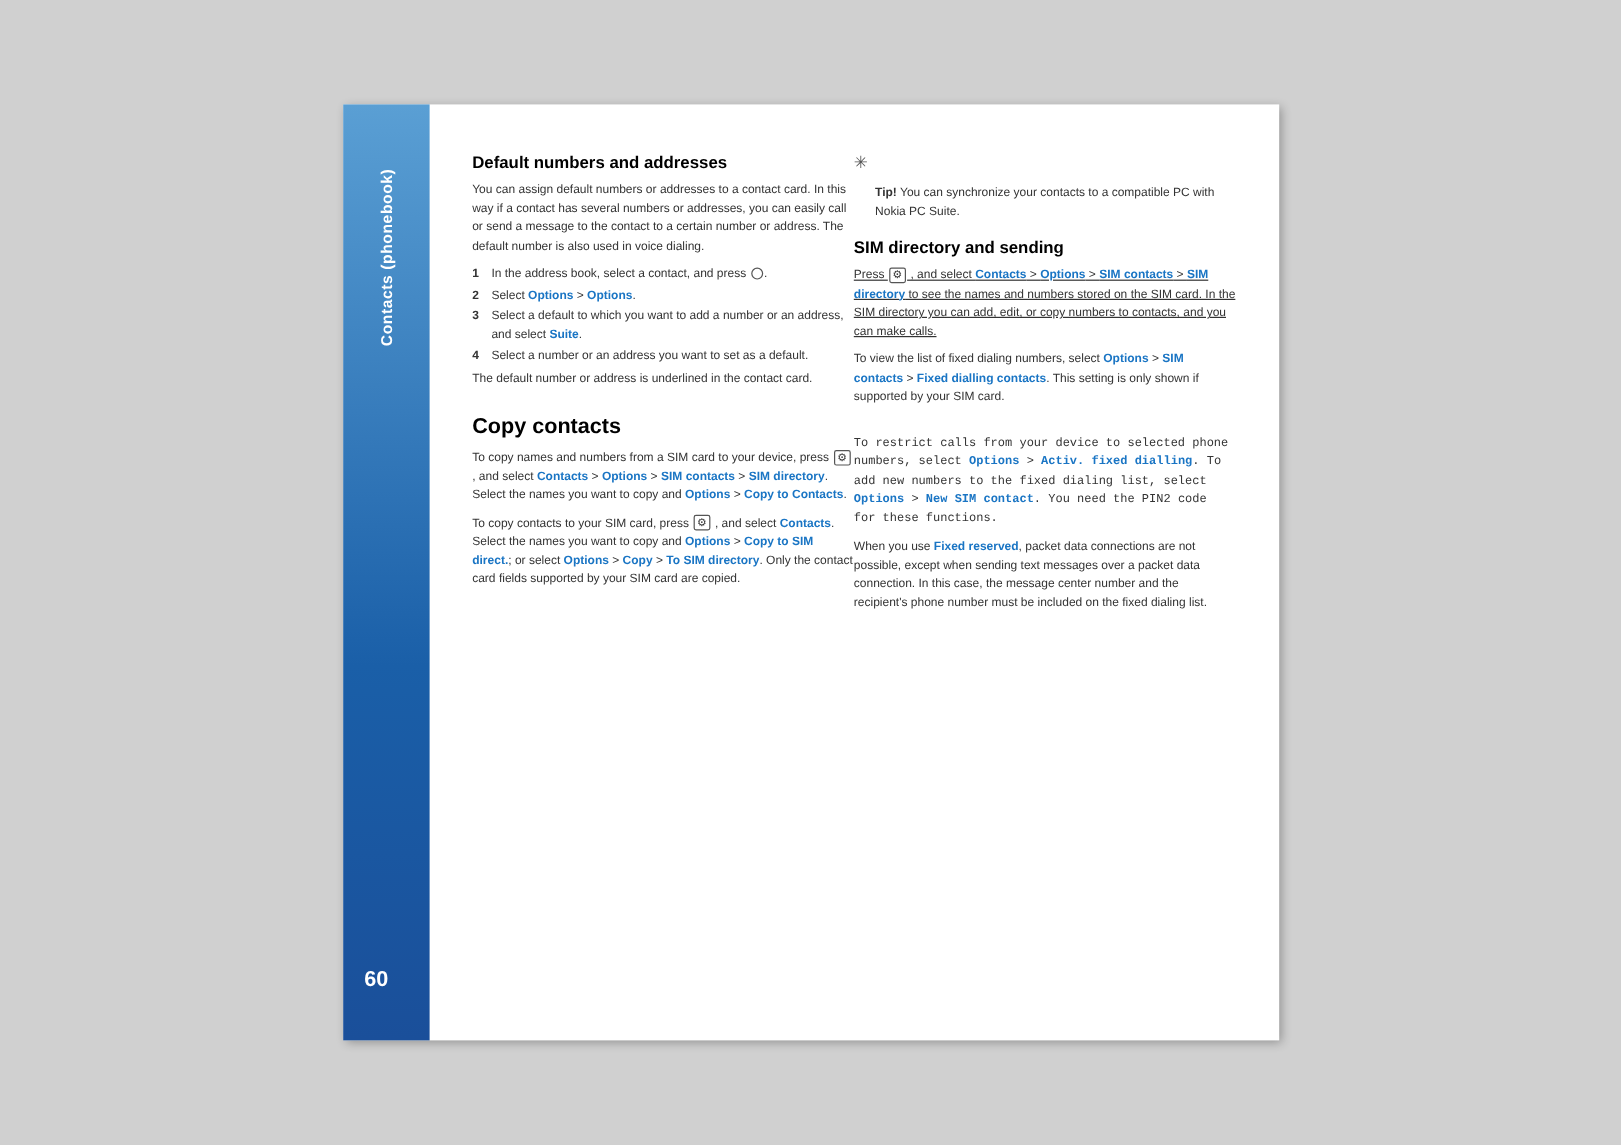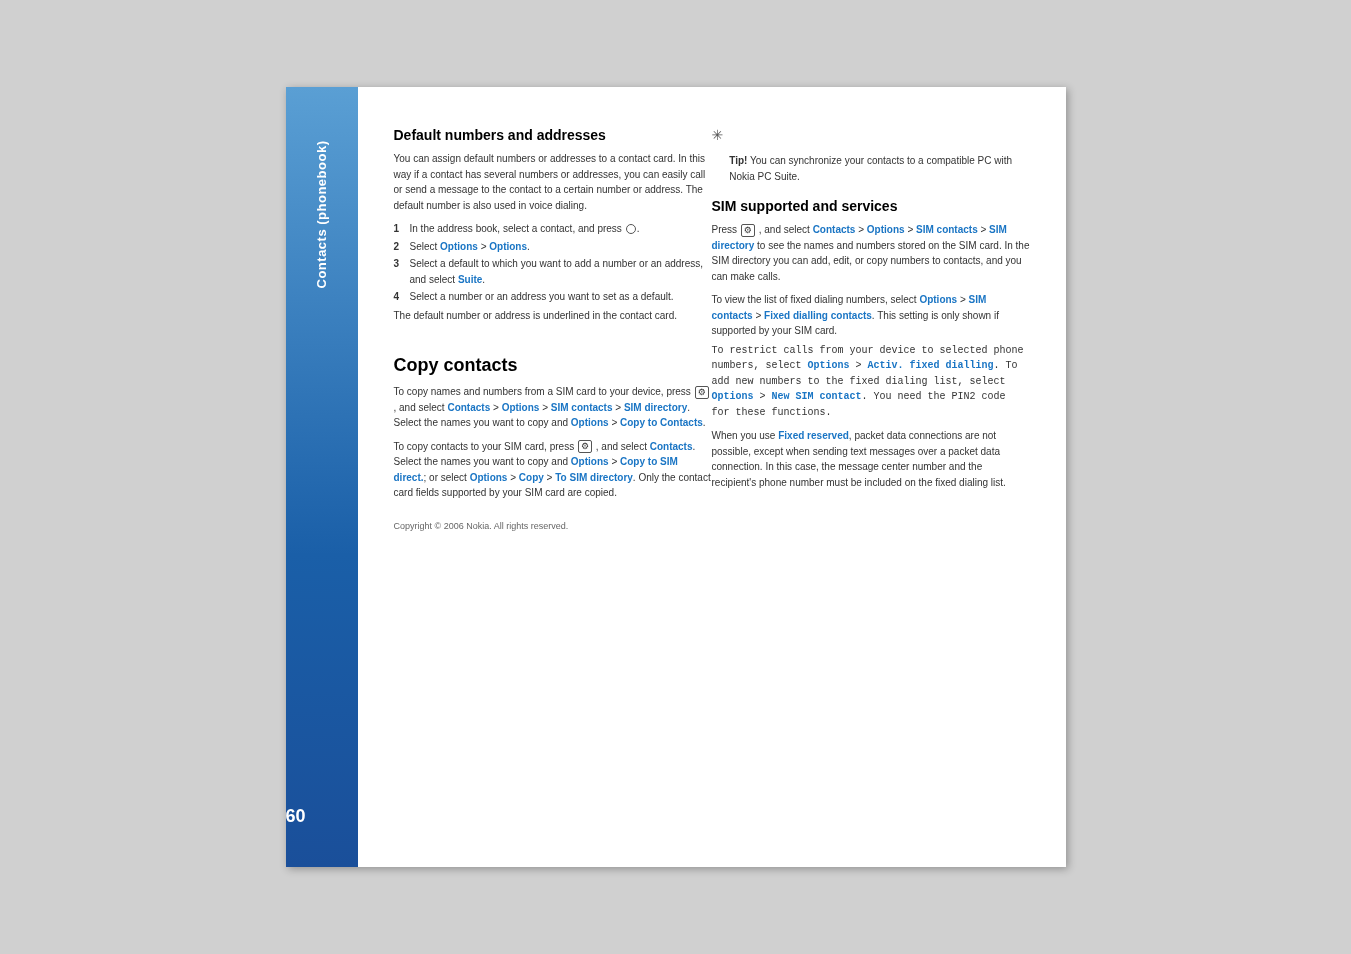--- a/index.html
+++ b/index.html
@@ -38,21 +38,21 @@
       white-space: nowrap;
       transform: rotate(-90deg);
       transform-origin: center center;
       letter-spacing: 0.5px;
     }
     .page-number {
       position: absolute;
       bottom: 40px;
       left: 0;
       width: 56px;
-      text-align: left;
+      text-align: center;
       color: #ffffff;
       font-size: 18px;
       font-weight: bold;
     }
     
     .content {
       flex: 1;
       padding: 40px 36px 36px 36px;
       display: flex;
       flex-direction: column;
@@ -72,21 +72,21 @@
       font-size: 14px;
       font-weight: bold;
       color: #000000;
       margin-bottom: 8px;
     }
     .section-title-large {
       font-size: 18px;
       font-weight: bold;
       color: #000000;
       margin-bottom: 8px;
-      margin-top: 32px;
+      margin-top: 22px;
     }
     .body-text {
       font-size: 10px;
       color: #333333;
       line-height: 1.55;
     }
     .link {
       color: #1a75c4;
       font-weight: bold;
     }
@@ -184,38 +184,37 @@
         <p class="body-text" style="margin-top:3px; margin-bottom:16px;">The default number or address is underlined in the contact card.</p>
 
         <div class="section-title-large">Copy contacts</div>
         <p class="body-text" style="margin-bottom:8px;">
           To copy names and numbers from a SIM card to your device, press <span class="menu-icon">⚙</span> , and select <span class="link">Contacts</span> &gt; <span class="link">Options</span> &gt; <span class="link">SIM contacts</span> &gt; <span class="link">SIM directory</span>. Select the names you want to copy and <span class="link">Options</span> &gt; <span class="link">Copy to Contacts</span>.
         </p>
         <p class="body-text">
           To copy contacts to your SIM card, press <span class="menu-icon">⚙</span> , and select <span class="link">Contacts</span>. Select the names you want to copy and <span class="link">Options</span> &gt; <span class="link">Copy to SIM direct.</span>; or select <span class="link">Options</span> &gt; <span class="link">Copy</span> &gt; <span class="link">To SIM directory</span>. Only the contact card fields supported by your SIM card are copied.
         </p>
 
-        <p class="copyright" style="margin-top:auto; padding-top:20px;">Copyright © 2006 Nokia. All rights reserved.</p>
       </div>
 
       <div class="col-right">
 
         <div class="tip-box">
           <span class="tip-icon">✳</span>
           <span class="tip-text"><strong>Tip!</strong> You can synchronize your contacts to a compatible PC with Nokia PC Suite.</span>
         </div>
 
-        <div class="section-title">SIM supported and services</div>
-
-
-        <p class="body-text" style="margin-bottom:8px;">
+        <div class="section-title">SIM directory and sending</div>
+
+
+        <p class="body-text" style="margin-bottom:8px;text-decoration:underline;">
           Press <span class="menu-icon">⚙</span> , and select <span class="link">Contacts</span> &gt; <span class="link">Options</span> &gt; <span class="link">SIM contacts</span> &gt; <span class="link">SIM directory</span> to see the names and numbers stored on the SIM card. In the SIM directory you can add, edit, or copy numbers to contacts, and you can make calls.
         </p>
 
-        <p class="body-text" style="margin-bottom:4px;">
+        <p class="body-text" style="margin-bottom:24px;">
           To view the list of fixed dialing numbers, select <span class="link">Options</span> &gt; <span class="link">SIM contacts</span> &gt; <span class="link">Fixed dialling contacts</span>. This setting is only shown if supported by your SIM card.
         </p>
 
         <p class="body-text" style="margin-bottom:8px;font-family:Liberation Mono, monospace;">
           To restrict calls from your device to selected phone numbers, select <span class="link">Options</span> &gt; <span class="link">Activ. fixed dialling</span>. To add new numbers to the fixed dialing list, select <span class="link">Options</span> &gt; <span class="link">New SIM contact</span>. You need the PIN2 code for these functions.
         </p>
 
         <p class="body-text">
           When you use <span class="link">Fixed reserved</span>, packet data connections are not possible, except when sending text messages over a packet data connection. In this case, the message center number and the recipient's phone number must be included on the fixed dialing list.
         </p>

